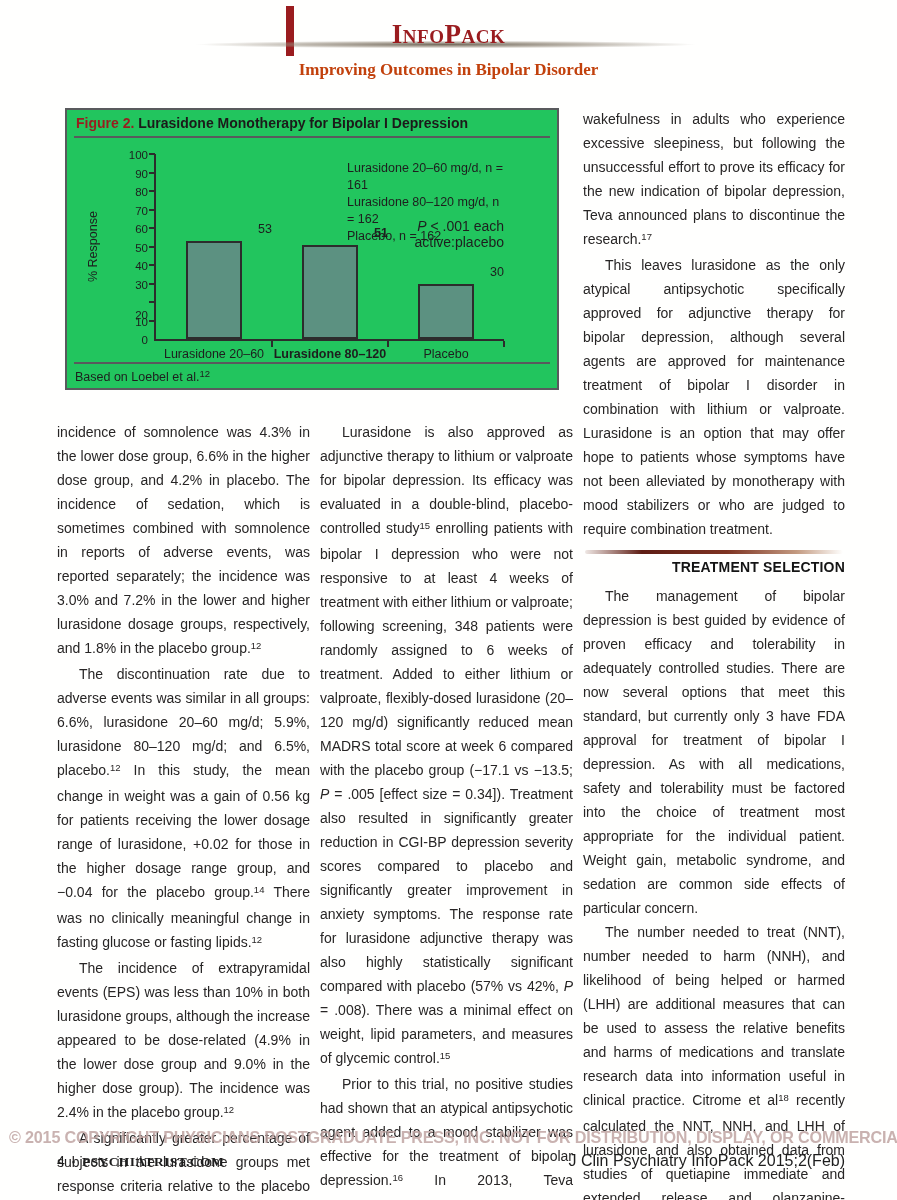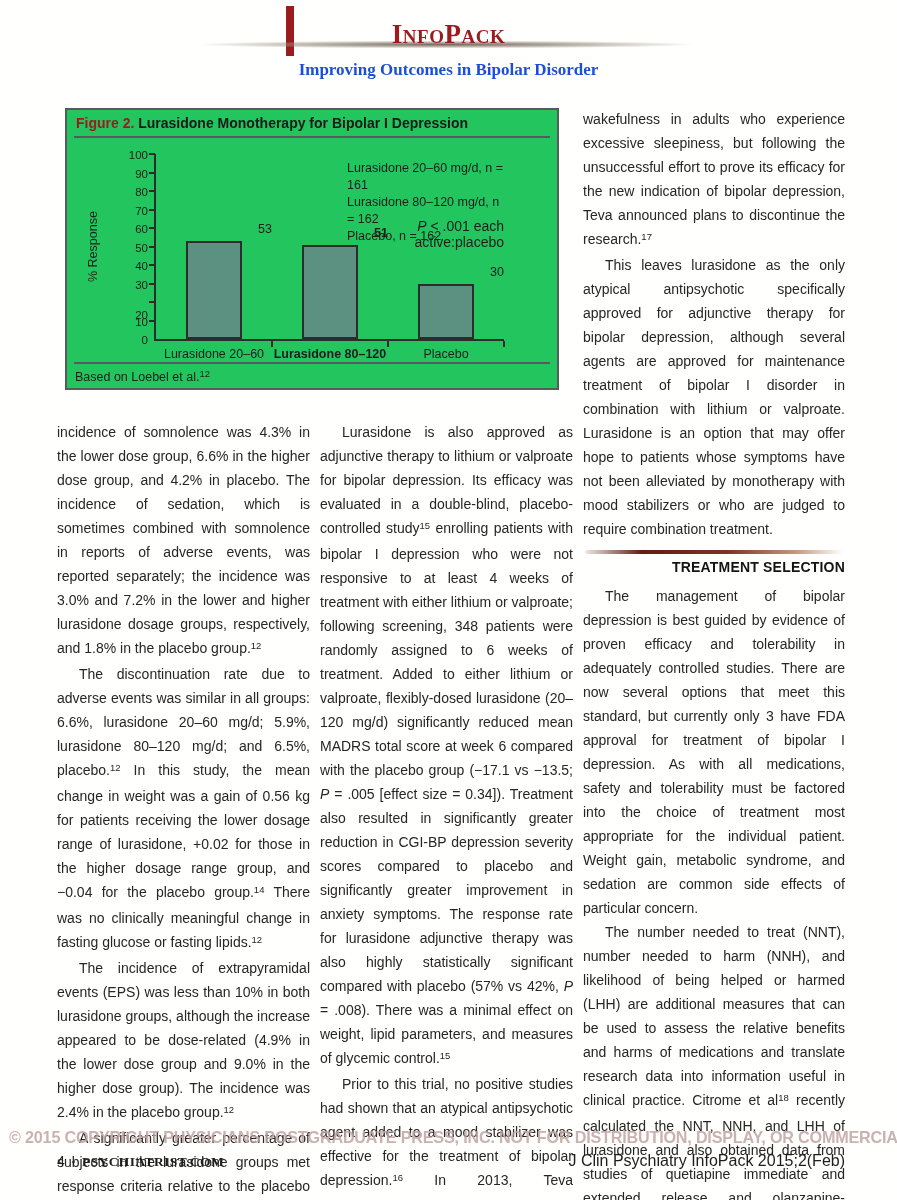--- a/index.html
+++ b/index.html
@@ -8,21 +8,21 @@
 
   
   .brand-bar{position:absolute;left:286px;top:6px;width:8px;height:50px;background:#9a1c1f;}
   .swoosh{position:absolute;left:112px;top:40px;width:668px;height:9px;
           background:radial-gradient(ellipse 52% 60% at 50% 50%,rgba(110,100,85,.95) 0%,rgba(150,140,125,.6) 42%,rgba(200,193,183,0) 72%);}
   .logo{position:absolute;left:0;right:0;top:20px;text-align:center;
         font-family:"Liberation Serif",serif;font-weight:bold;color:#9a1c1f;letter-spacing:.5px;line-height:28px;}
   .logo .big{font-size:27px;}
   .logo .small{font-size:19px;}
   .tagline{position:absolute;left:0;right:0;top:60px;text-align:center;
-           font-family:"Liberation Serif",serif;font-weight:bold;font-size:17px;color:#1d4ed8;}
+           font-family:"Liberation Serif",serif;font-weight:bold;font-size:17px;color:#c2410c;}
 
   
   .figure-box{position:absolute;left:65px;top:108px;width:494px;height:282px;
               border:2px solid #595a5d;box-sizing:border-box;background:#22c55e;}
   .fig-title{position:absolute;left:9px;top:5px;font-size:14px;font-weight:bold;color:#1c1a1a;}
   .fig-label{color:#9a1c1f;}
   .fig-rule{position:absolute;left:7px;right:7px;top:26px;height:2px;background:#595a5d;}
   .chart{position:absolute;left:0;top:28px;right:0;bottom:0;}
   .plot{position:absolute;left:87px;top:16px;width:348px;height:185px;
         border-left:2px solid #2c2c2c;border-bottom:2px solid #2c2c2c;}

